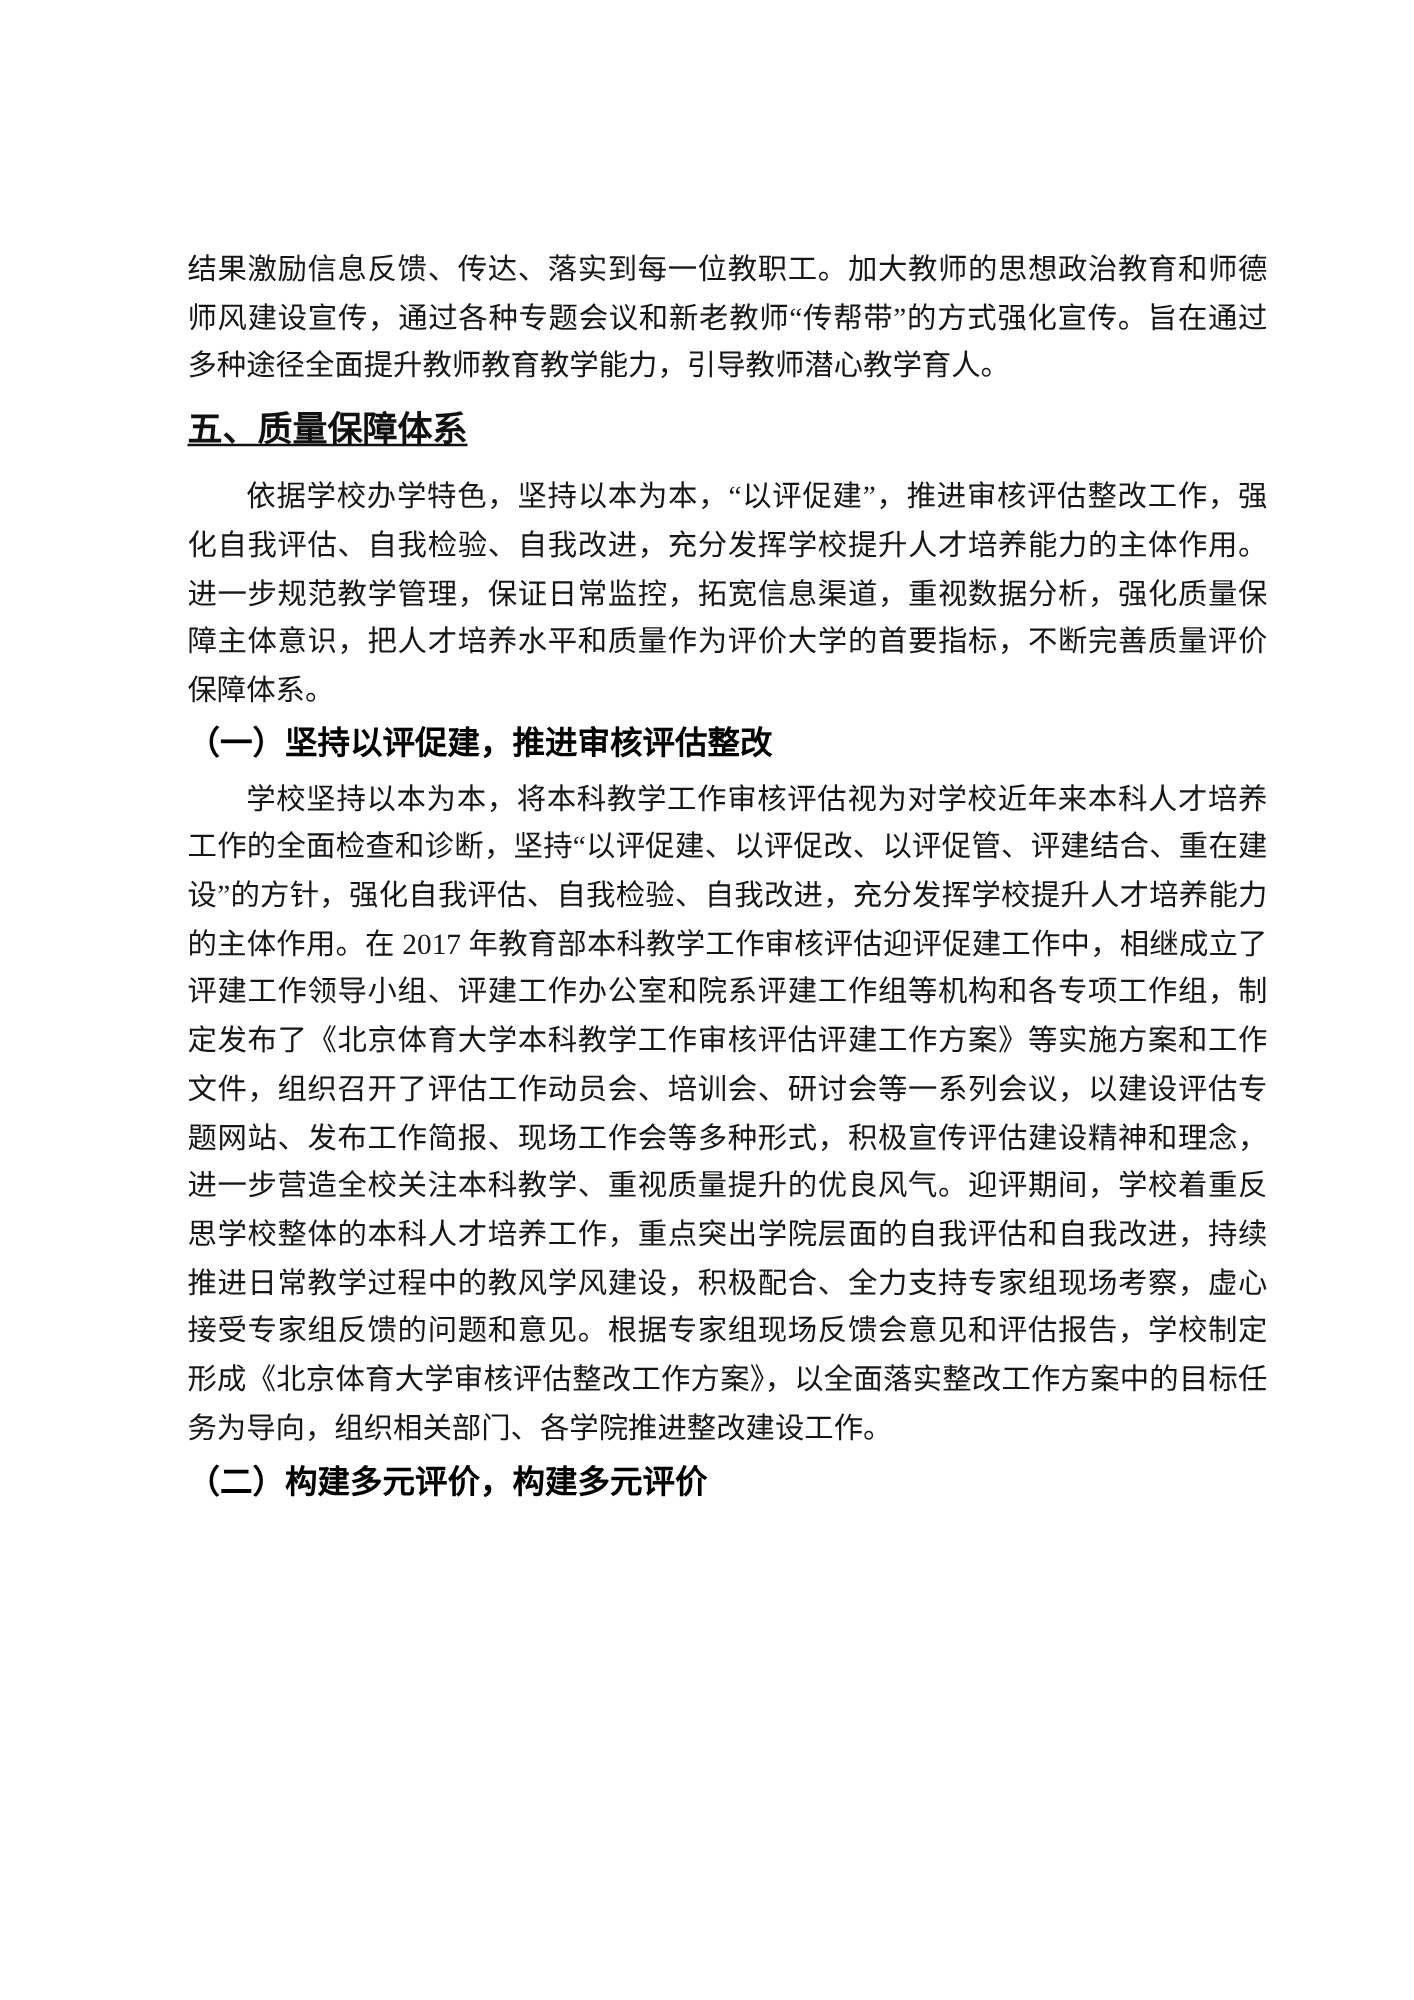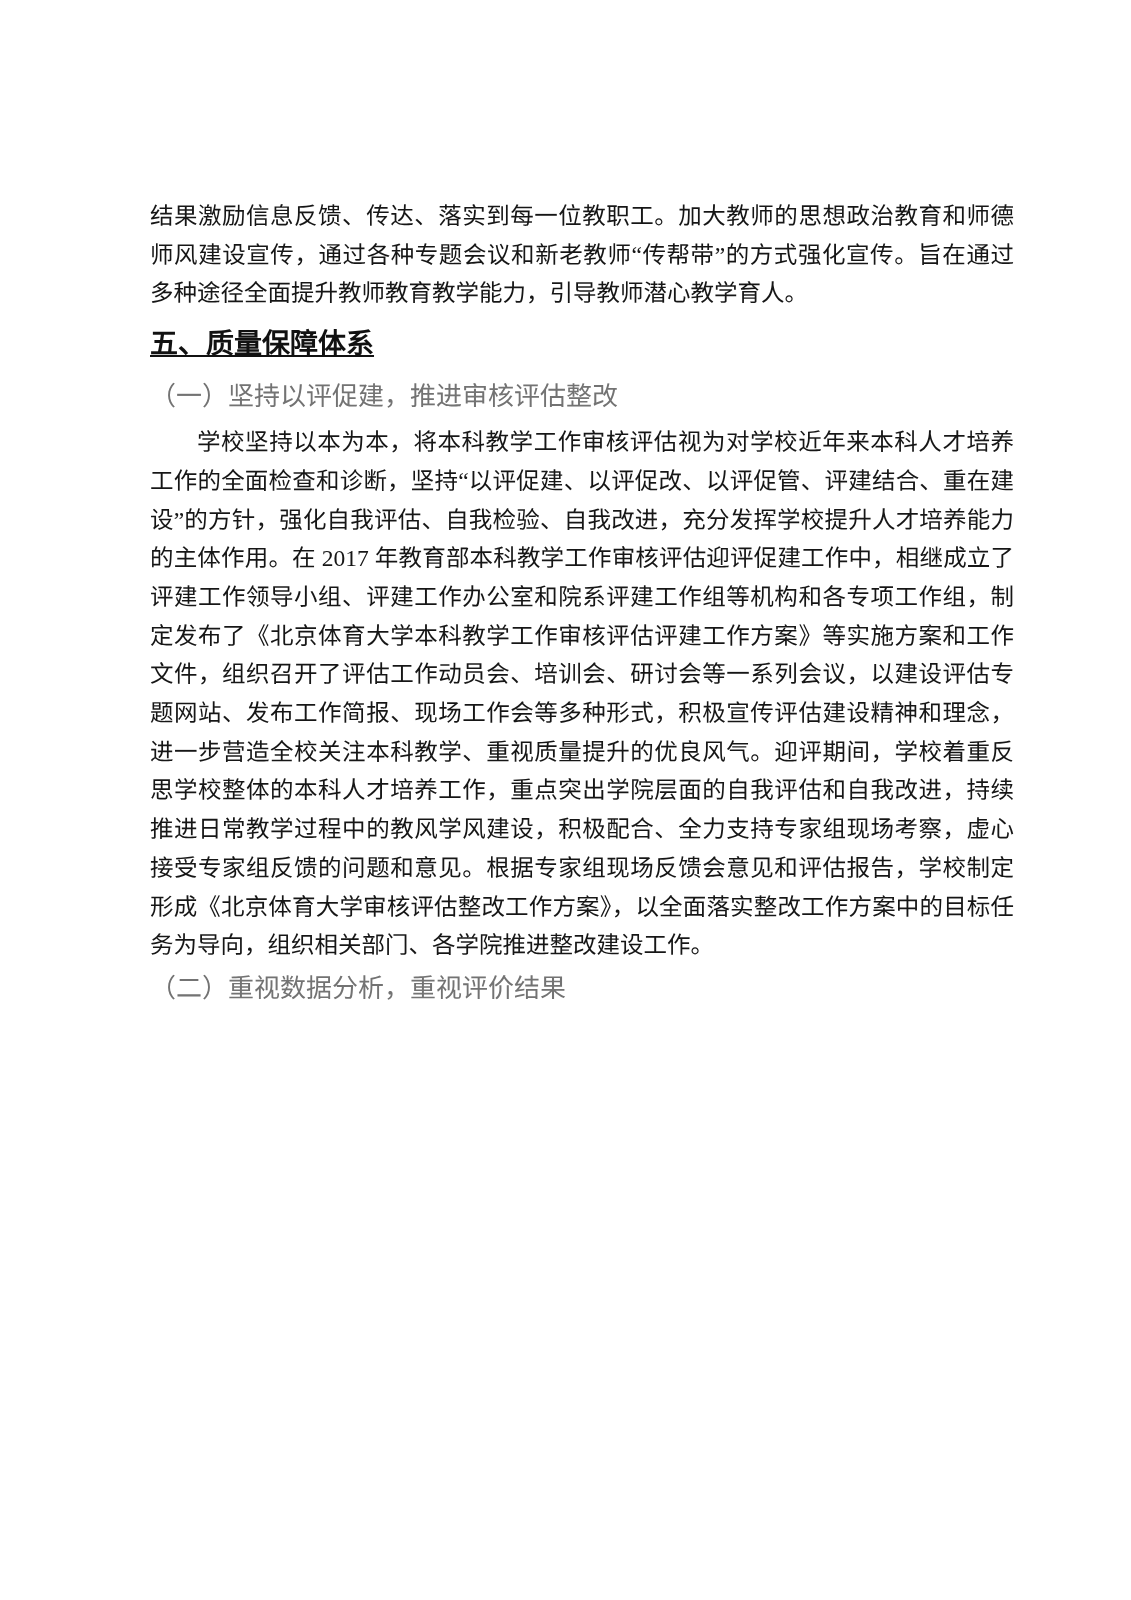--- a/index.html
+++ b/index.html
@@ -38,24 +38,24 @@
     font-family: "Liberation Sans", "DejaVu Sans", sans-serif;
     font-weight: 700;
     font-size: 28px;
     line-height: 34px;
     color: #111111;
     text-decoration: underline;
   }
   h3.sub-heading {
     margin: 4px 0 10px 0;
     font-family: "Liberation Sans", "DejaVu Sans", sans-serif;
-    font-weight: 400;
+    font-weight: 700;
     font-size: 26px;
     line-height: 34px;
-    color: #737373;
+    color: #000000;
   }
   h3.sub-heading.second {
     margin: 6px 0 0 0;
   }
   .page-footer {
     position: absolute;
     top: 1430px;
     right: 141px;
     font-size: 24px;
     line-height: 30px;
@@ -68,23 +68,24 @@
 <body>
 
 <div class="page">
   <div class="content">
 
     <p class="body-par continued">结果激励信息反馈、传达、落实到每一位教职工。加大教师的思想政治教育和师德师风建设宣传，通过各种专题会议和新老教师“传帮带”的方式强化宣传。旨在通过多种途径全面提升教师教育教学能力，引导教师潜心教学育人。</p>
 
 
     <h2 class="section-heading">五、质量保障体系</h2>
 
+    <p class="body-par">依据学校办学特色，坚持以本为本，“以评促建”，推进审核评估整改工作，强化自我评估、自我检验、自我改进，充分发挥学校提升人才培养能力的主体作用。进一步规范教学管理，保证日常监控，拓宽信息渠道，重视数据分析，强化质量保障主体意识，把人才培养水平和质量作为评价大学的首要指标，不断完善质量评价保障体系。</p>
 
     <h3 class="sub-heading">（一）坚持以评促建，推进审核评估整改</h3>
 
     <p class="body-par">学校坚持以本为本，将本科教学工作审核评估视为对学校近年来本科人才培养工作的全面检查和诊断，坚持“以评促建、以评促改、以评促管、评建结合、重在建设”的方针，强化自我评估、自我检验、自我改进，充分发挥学校提升人才培养能力的主体作用。在 2017 年教育部本科教学工作审核评估迎评促建工作中，相继成立了评建工作领导小组、评建工作办公室和院系评建工作组等机构和各专项工作组，制定发布了《北京体育大学本科教学工作审核评估评建工作方案》等实施方案和工作文件，组织召开了评估工作动员会、培训会、研讨会等一系列会议，以建设评估专题网站、发布工作简报、现场工作会等多种形式，积极宣传评估建设精神和理念，进一步营造全校关注本科教学、重视质量提升的优良风气。迎评期间，学校着重反思学校整体的本科人才培养工作，重点突出学院层面的自我评估和自我改进，持续推进日常教学过程中的教风学风建设，积极配合、全力支持专家组现场考察，虚心接受专家组反馈的问题和意见。根据专家组现场反馈会意见和评估报告，学校制定形成《北京体育大学审核评估整改工作方案》，以全面落实整改工作方案中的目标任务为导向，组织相关部门、各学院推进整改建设工作。</p>
 
-    <h3 class="sub-heading second">（二）重视数据分析，重视评价结果</h3>
+    <h3 class="sub-heading second">（二）构建多元评价，构建多元评价</h3>
 
   </div>
 
   <div class="page-footer">— 15 —</div>
 </div>
 
 </body></html>

